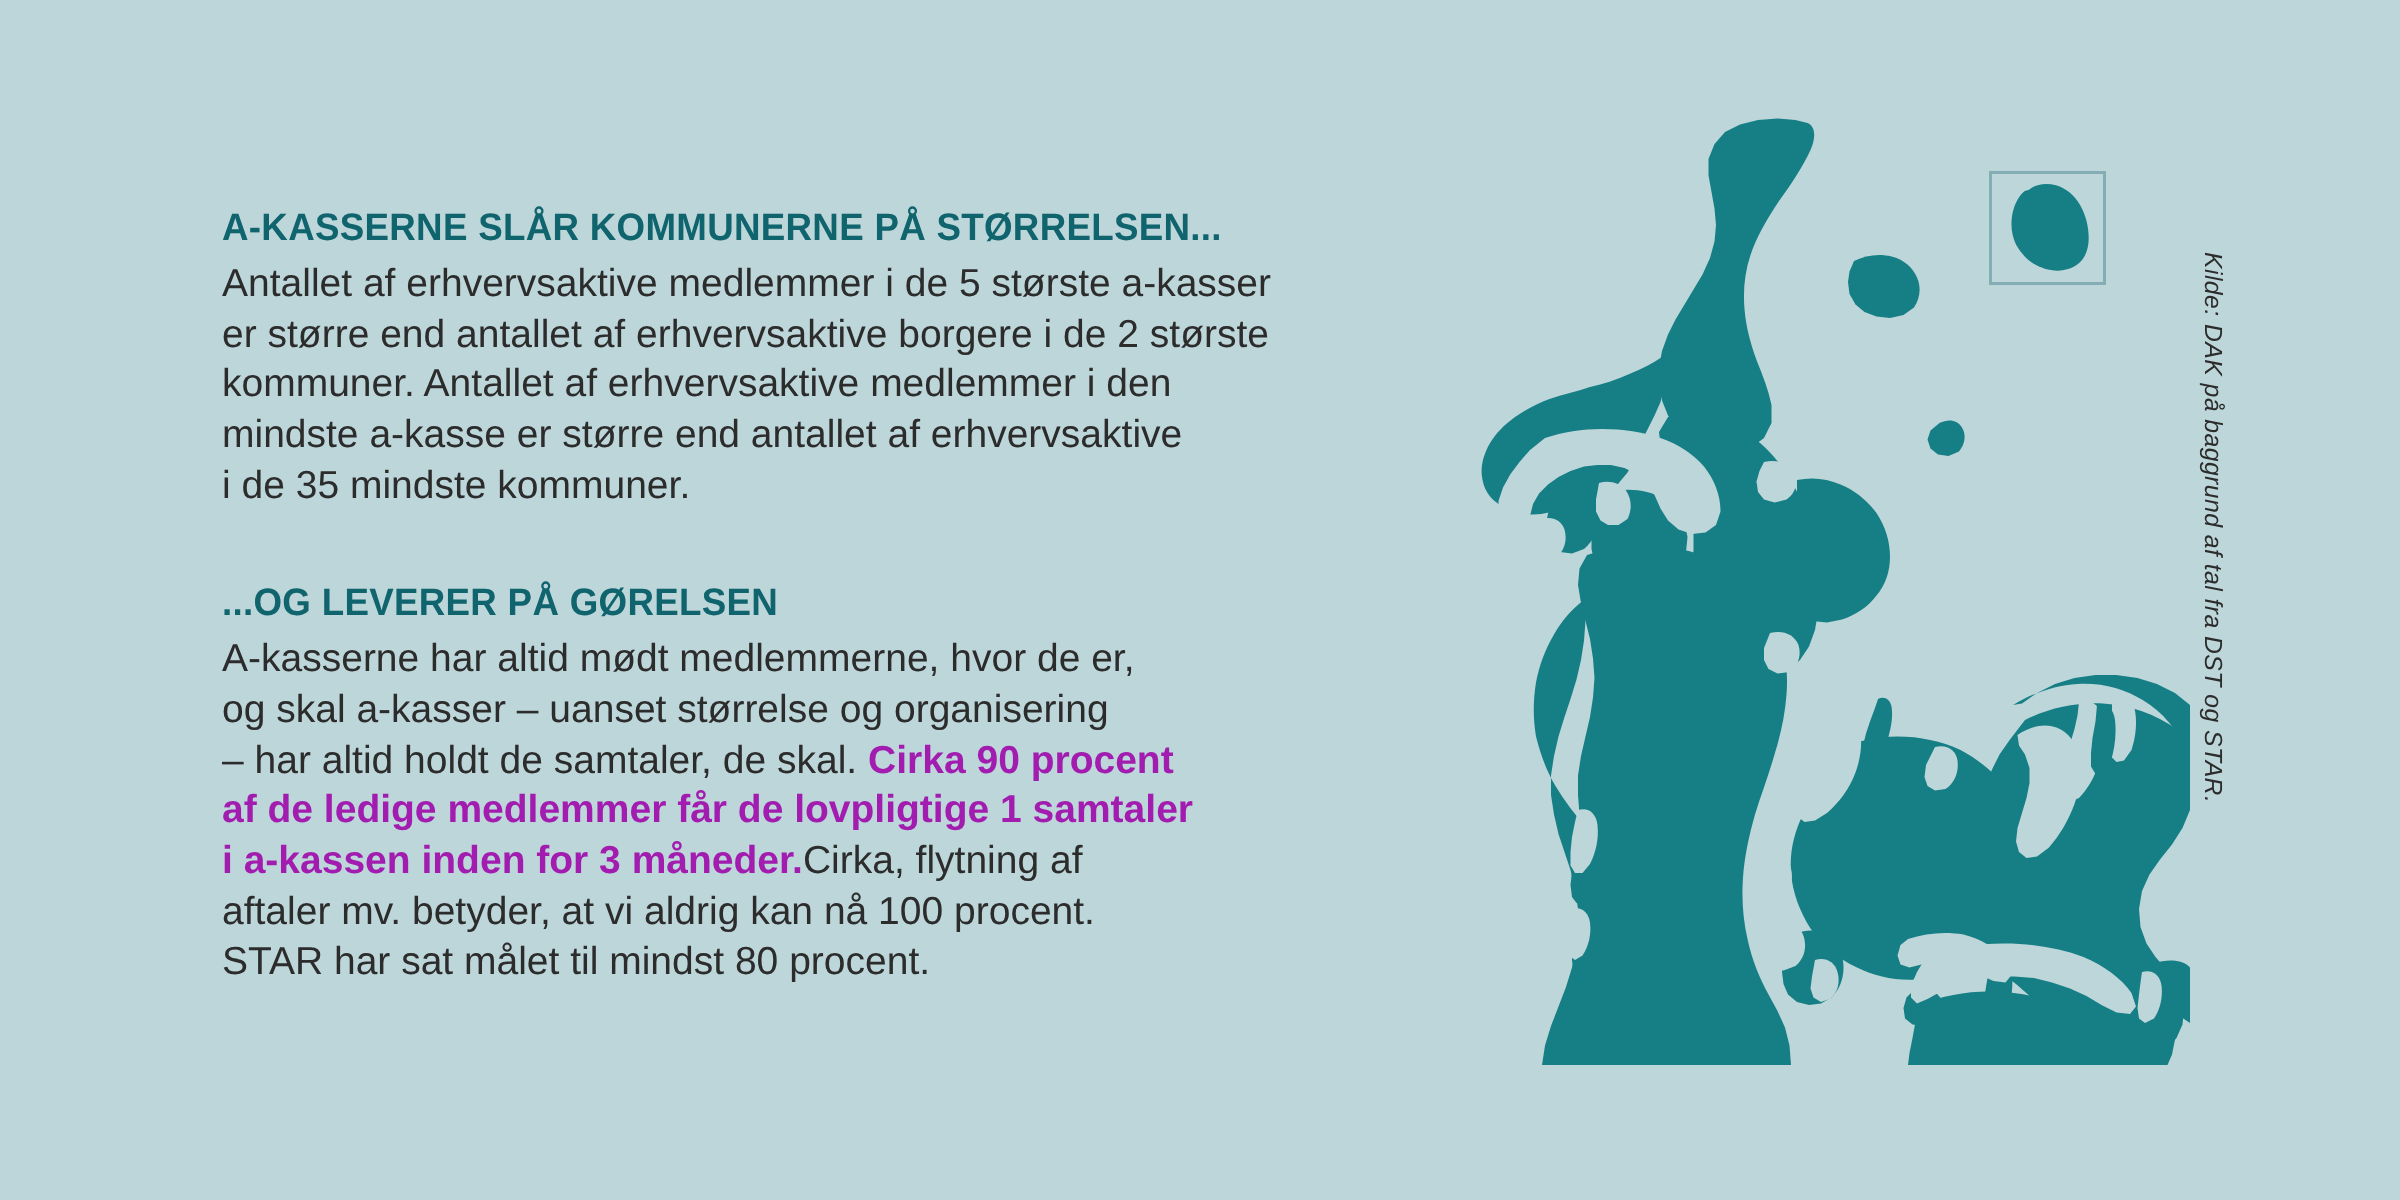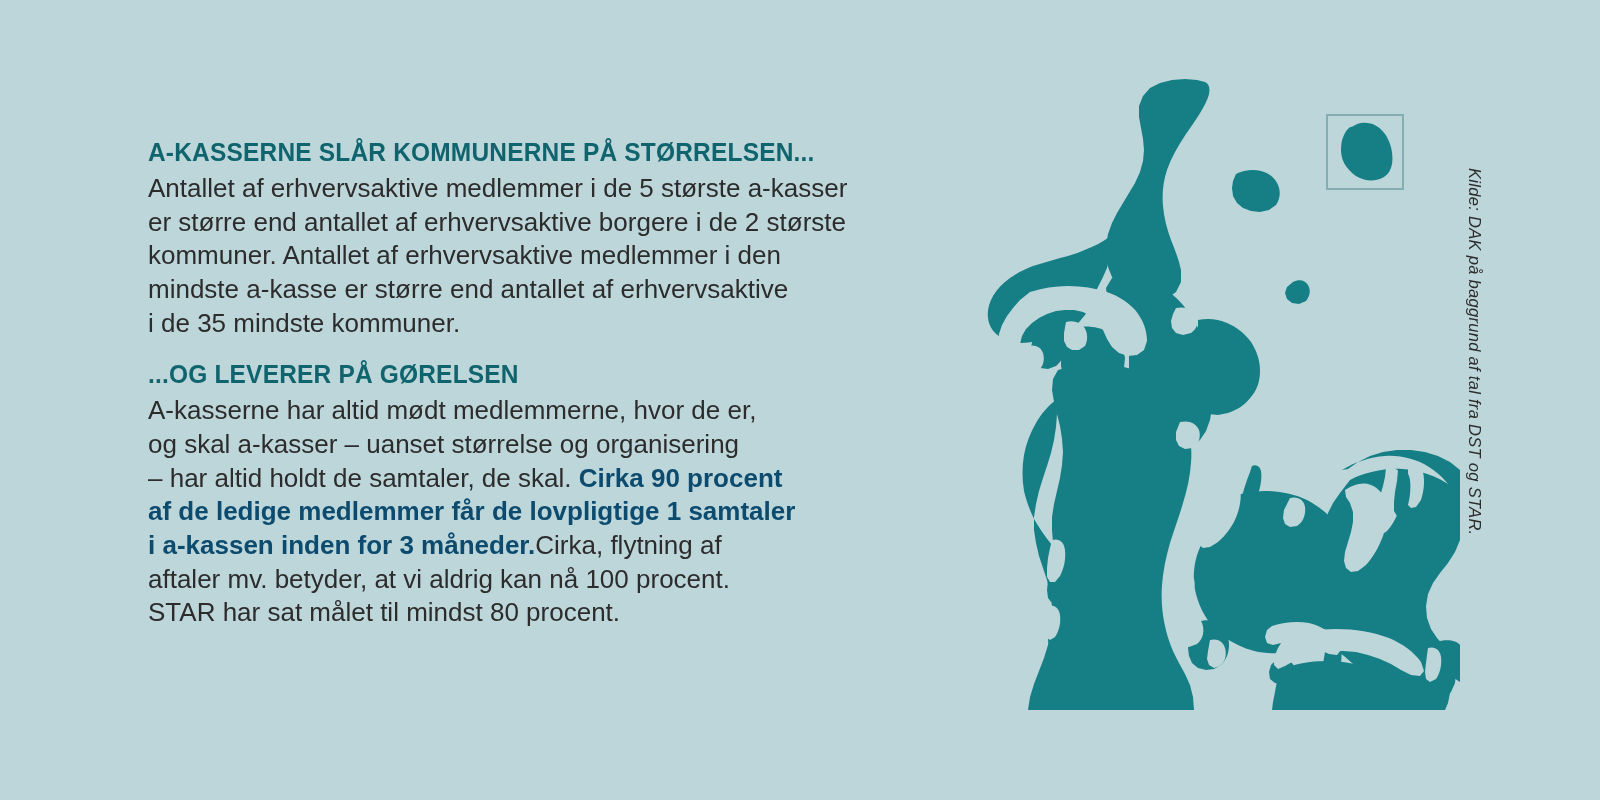--- a/index.html
+++ b/index.html
@@ -17,21 +17,21 @@
     font-family: "Liberation Sans", "DejaVu Sans", sans-serif;
   }
 
   
   .text-column {
     position: absolute;
     left: 148px;
     top: 138px;
     width: 760px;
   }
-  .block + .block { margin-top: 20px; }
+  .block + .block { margin-top: 48px; }
 
   .block-heading {
     color: #0F646D;
     font-size: 25.5px;
     font-weight: 700;
     letter-spacing: 0.2px;
     line-height: 1.1;
     margin: 0 0 6px 0;
     text-transform: uppercase;
     font-stretch: condensed;
@@ -39,21 +39,21 @@
     transform-origin: left center;
     white-space: nowrap;
   }
   .block-body {
     color: #2C2C2C;
     font-size: 26px;
     line-height: 1.295;
     margin: 0;
     font-weight: 400;
   }
-  .block-body .emph { font-weight: 700; color: #0c4a6e; }
+  .block-body .emph { font-weight: 700; color: #a21caf; }
   .block-body .line { display: block; }
 
   
   .map-wrap {
     position: absolute;
     left: 880px;
     top: 70px;
     width: 580px;
     height: 640px;
   }

